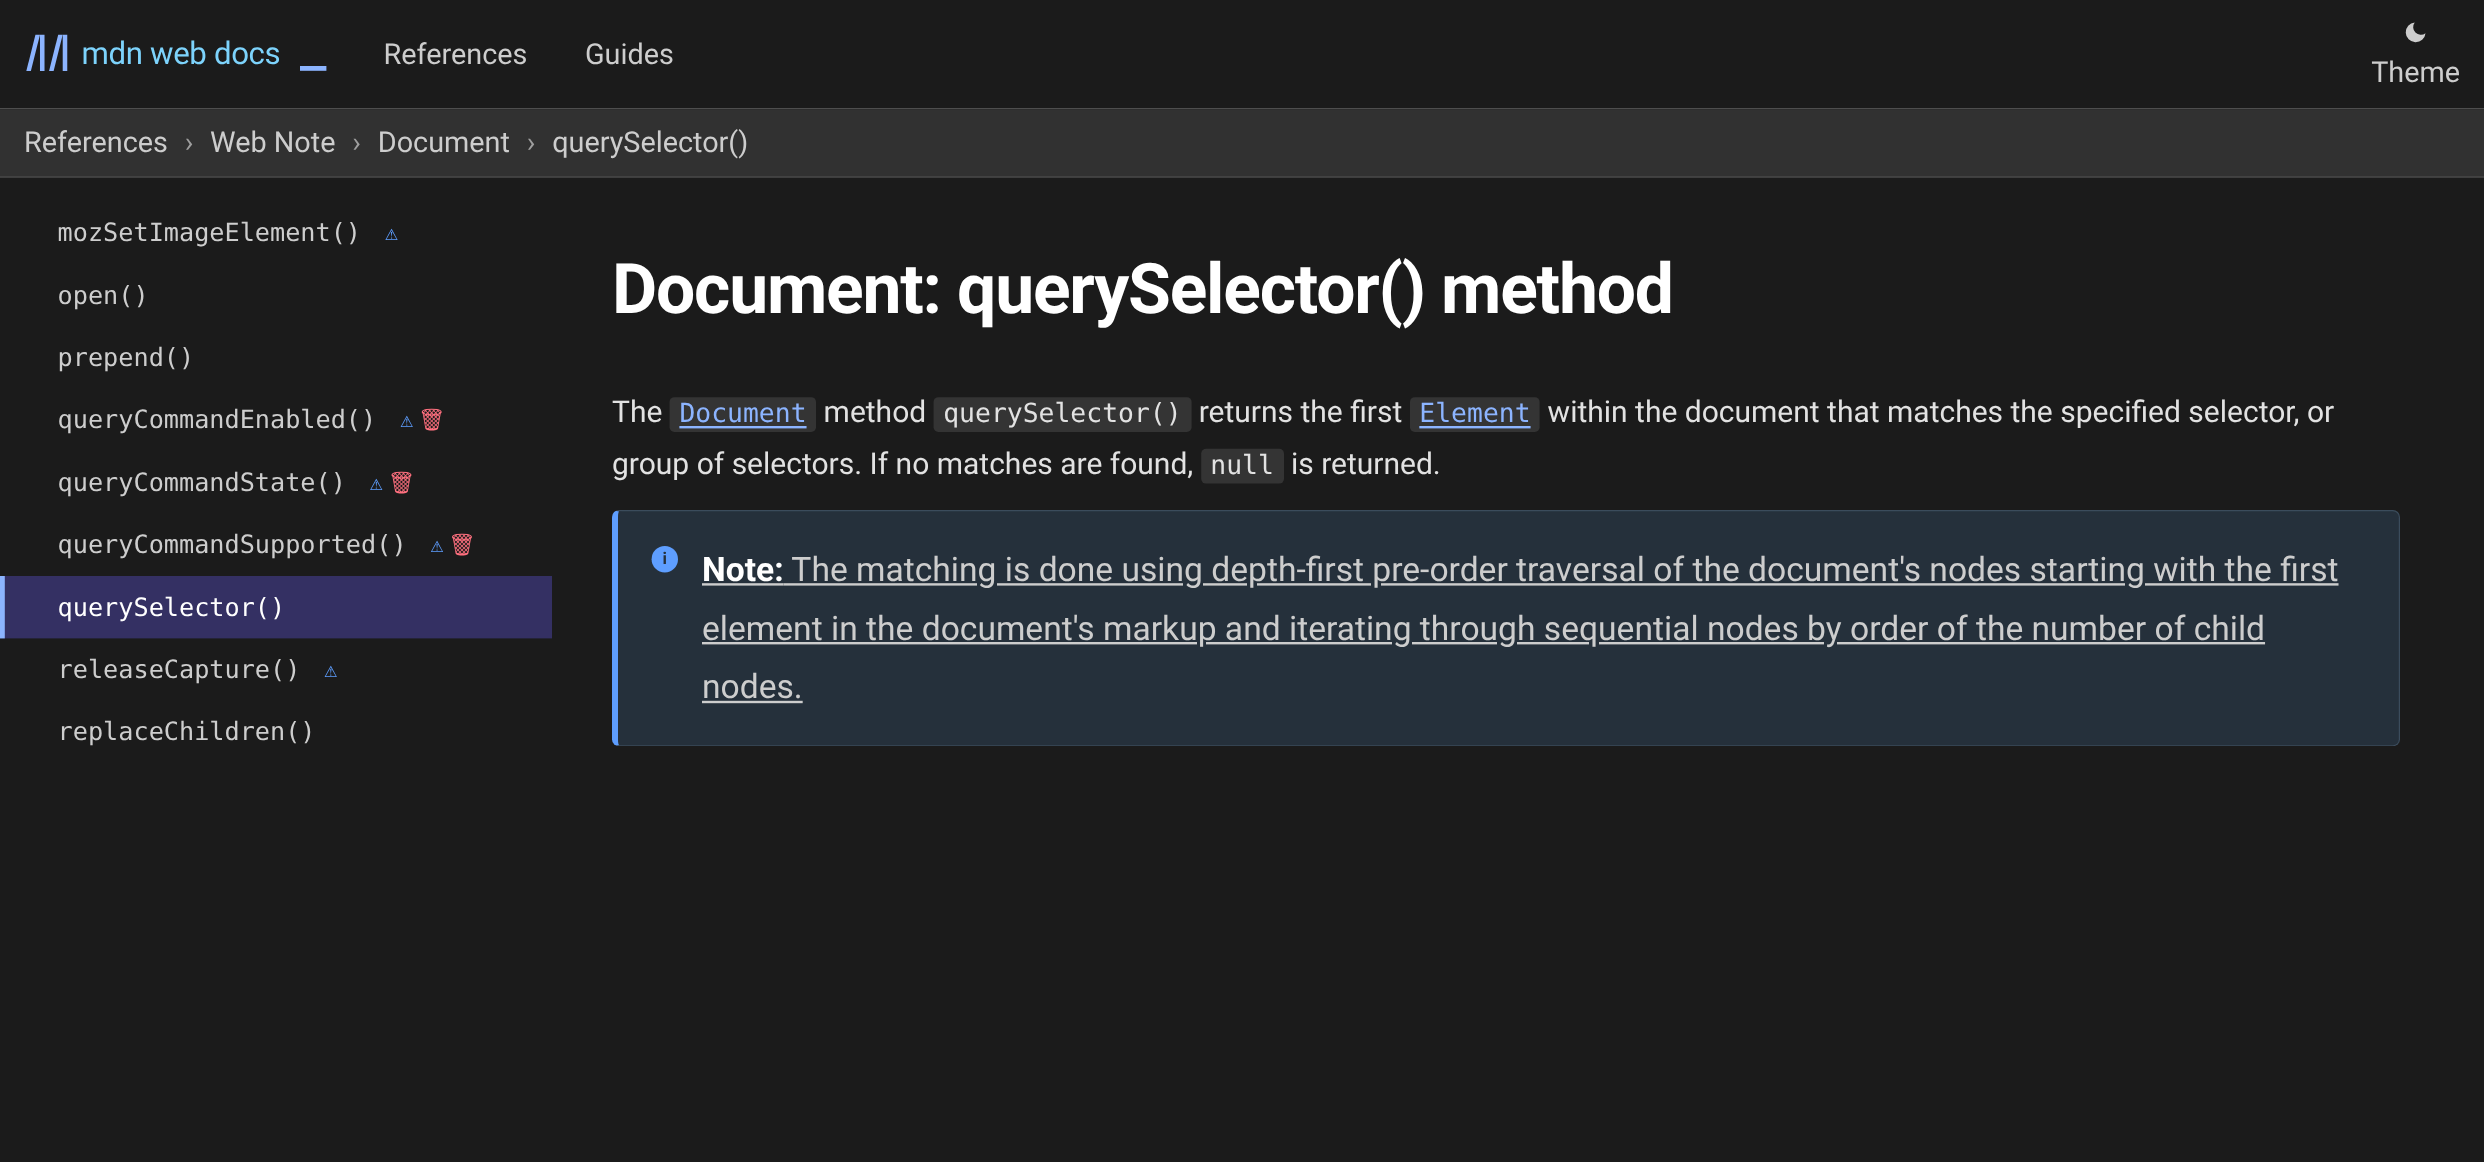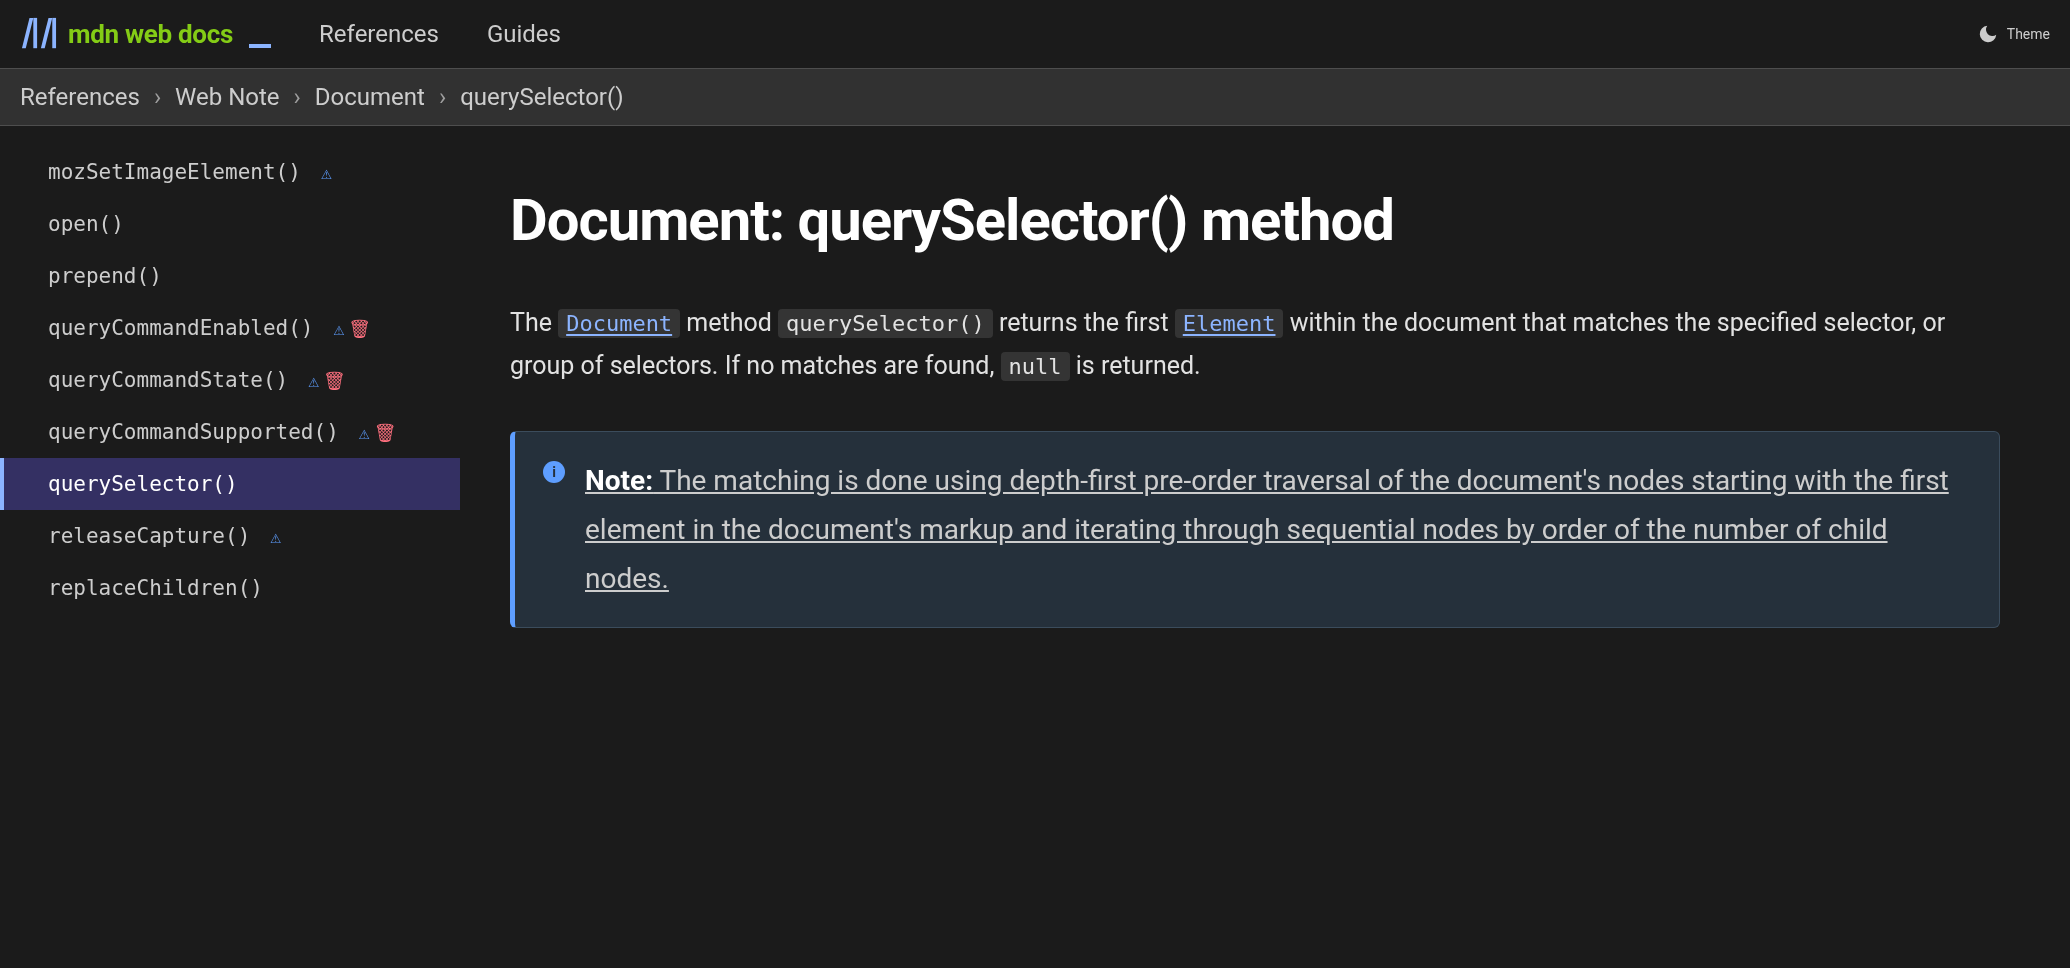--- a/index.html
+++ b/index.html
@@ -26,22 +26,22 @@
       align-items: center;
       gap: 10px;
       margin-right: 48px;
     }
     .logo-svg {
       width: 38px;
       height: 36px;
     }
     .logo-text {
       font-size: 26px;
-      font-weight: 700;
-      color: #84cc16;
+      font-weight: 400;
+      color: #7dd3fc;
       letter-spacing: -0.3px;
     }
     .logo-cursor {
       display: inline-block;
       width: 22px;
       height: 4px;
       background: #8cb4ff;
       margin-left: 6px;
       position: relative;
       top: 12px;
@@ -53,23 +53,24 @@
     .nav-link {
       font-size: 24px;
       color: #cdcdcd;
       cursor: pointer;
     }
     .theme-toggle {
       margin-left: auto;
       display: flex;
       align-items: center;
       gap: 8px;
-      font-size: 14px;
-      color: #cdcdcd;
-      cursor: pointer;
+      font-size: 24px;
+      color: #cdcdcd;
+      cursor: pointer;
+      flex-direction: column;
     }
     .moon-icon {
       width: 22px;
       height: 22px;
     }
     
     .breadcrumb-bar {
       background: #313131;
       padding: 14px 20px;
       border-bottom: 1px solid #4e4e4e;
@@ -133,21 +134,21 @@
       font-size: 58px;
       font-weight: 700;
       color: #fff;
       margin-bottom: 48px;
       letter-spacing: -1px;
     }
     .intro-para {
       font-size: 25px;
       line-height: 1.7;
       color: #e2e2e2;
-      margin-bottom: 44px;
+      margin-bottom: 16px;
     }
     .code-inline {
       font-family: ui-monospace, "SF Mono", Menlo, Consolas, monospace;
       background: #343434;
       padding: 2px 8px;
       border-radius: 4px;
       font-size: 22px;
     }
     .code-link {
       color: #8cb4ff;

